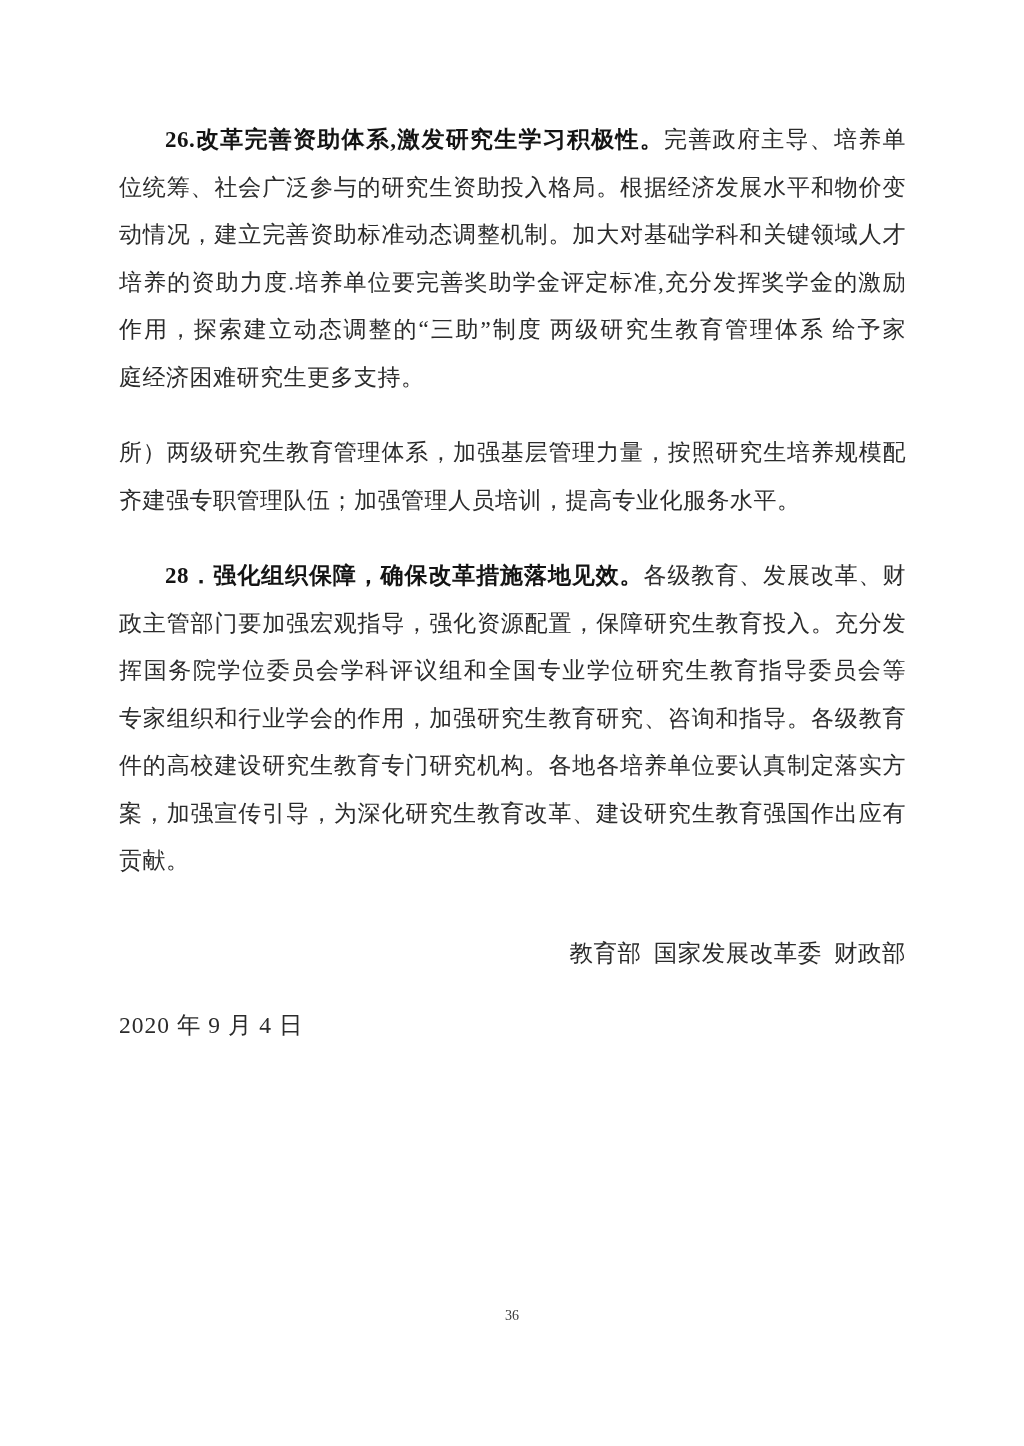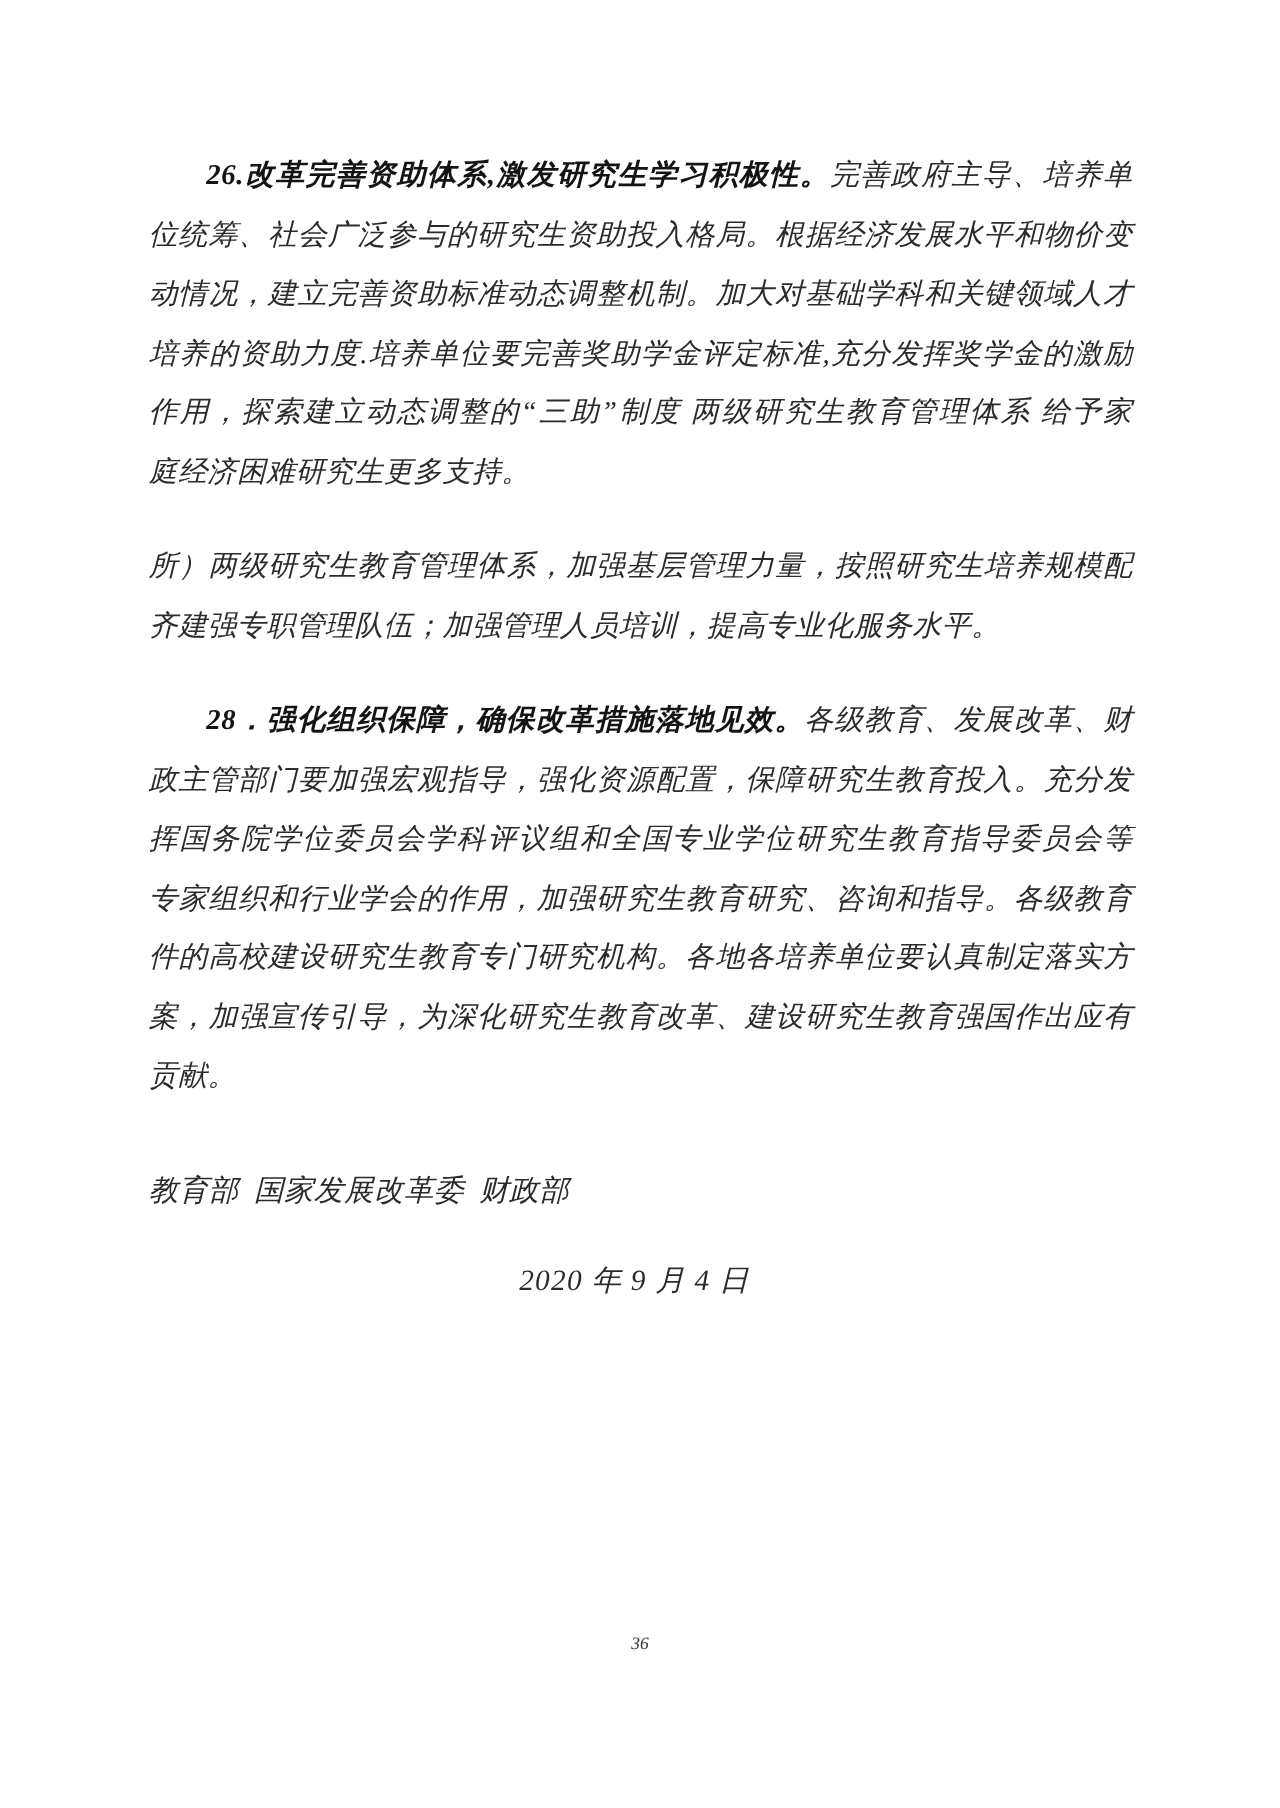--- a/index.html
+++ b/index.html
@@ -1,15 +1,15 @@
 <!DOCTYPE html>
 <html lang="zh"><head>
 <meta charset="utf-8">
 <style>
-  * { margin: 0; padding: 0; box-sizing: border-box; font-style: italic; }
+  * { margin: 0; padding: 0; box-sizing: border-box; }
   html, body { background: #ffffff; }
   .page {
     position: relative;
     width: 1024px;
     height: 1446px;
     background: #ffffff;
     font-family: "Liberation Serif", "DejaVu Serif", serif;
     color: #2b2b2b;
     overflow: hidden;
   }
@@ -31,29 +31,30 @@
   .line.indent { text-indent: 2em; }
   .line.last { text-align-last: left; }
   .seg.bold {
     font-weight: 700;
     color: #141414;
   }
   .signature-line {
     margin-top: 45px;
     font-size: 23.5px;
     line-height: 47.5px;
+    text-align: right;
     letter-spacing: 0.5px;
     color: #2b2b2b;
   }
   .date-line {
     margin-top: 25px;
     padding-right: 10px;
     font-size: 23.5px;
     line-height: 47.5px;
-    text-align: center;
+    text-align: left;
     letter-spacing: 1px;
     color: #2b2b2b;
   }
   .page-number {
     position: absolute;
     top: 1308px;
     left: 0;
     width: 100%;
     text-align: center;
     font-size: 14px;

